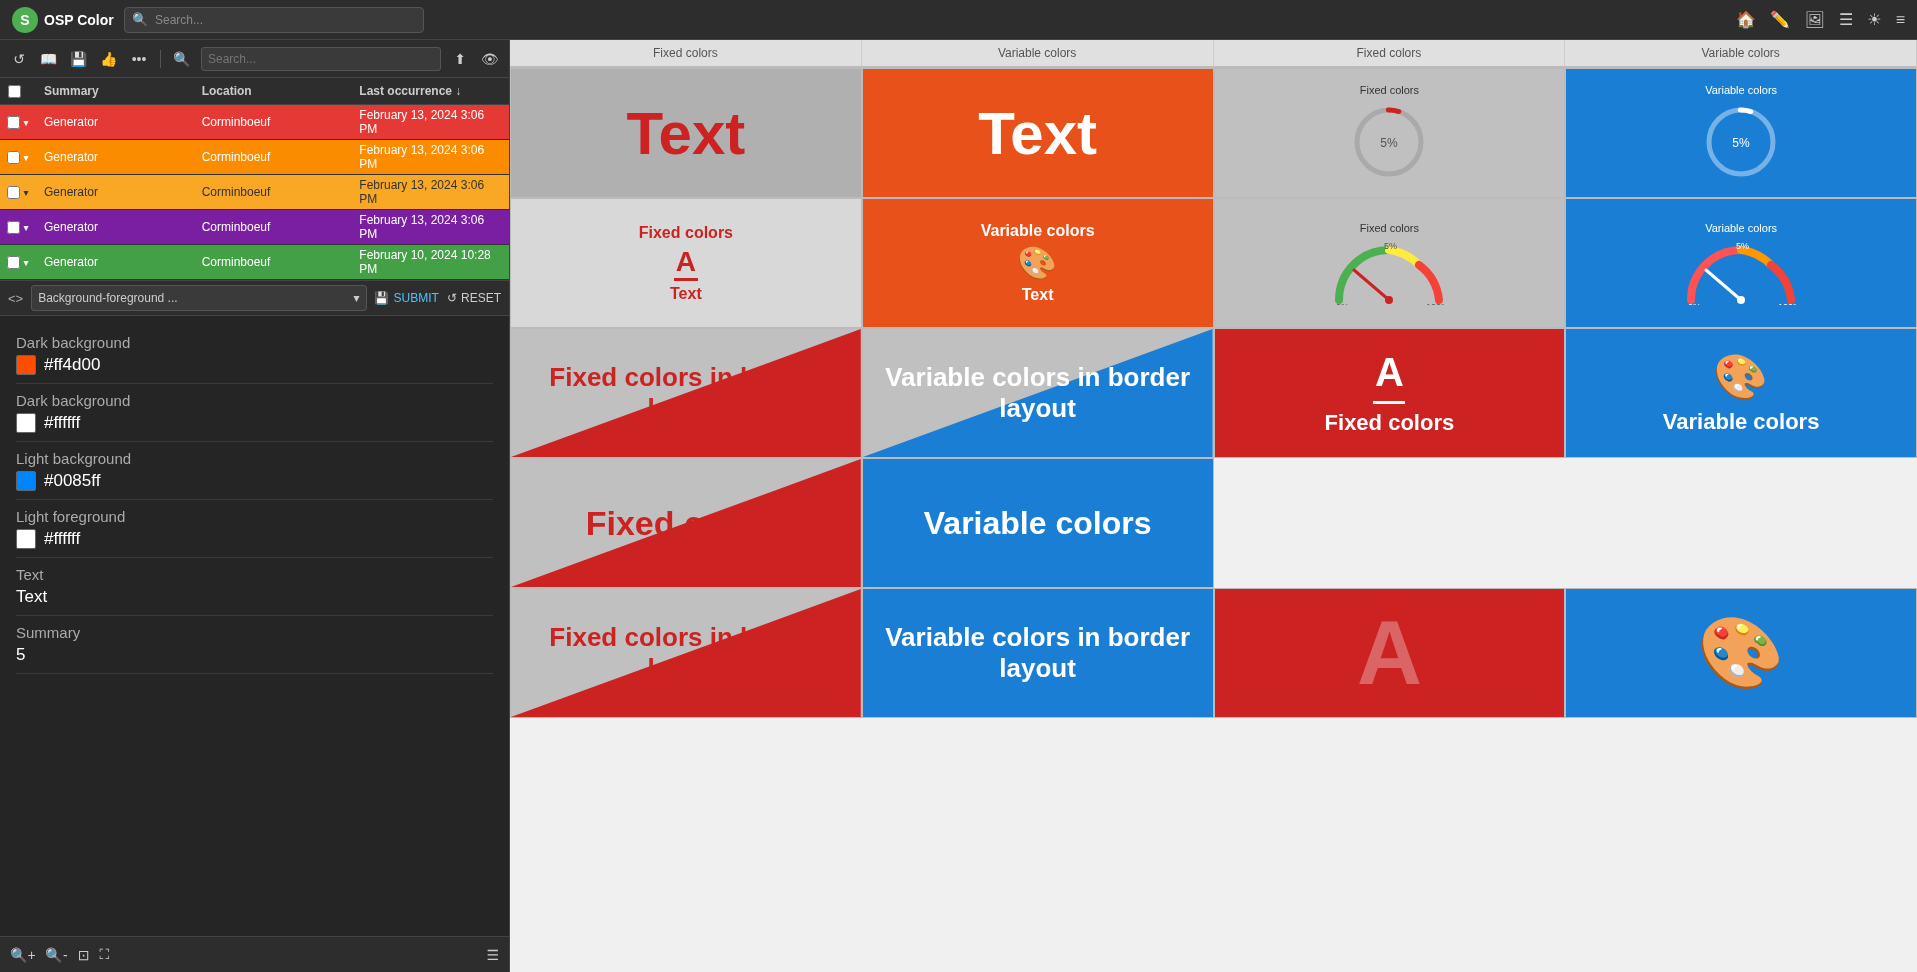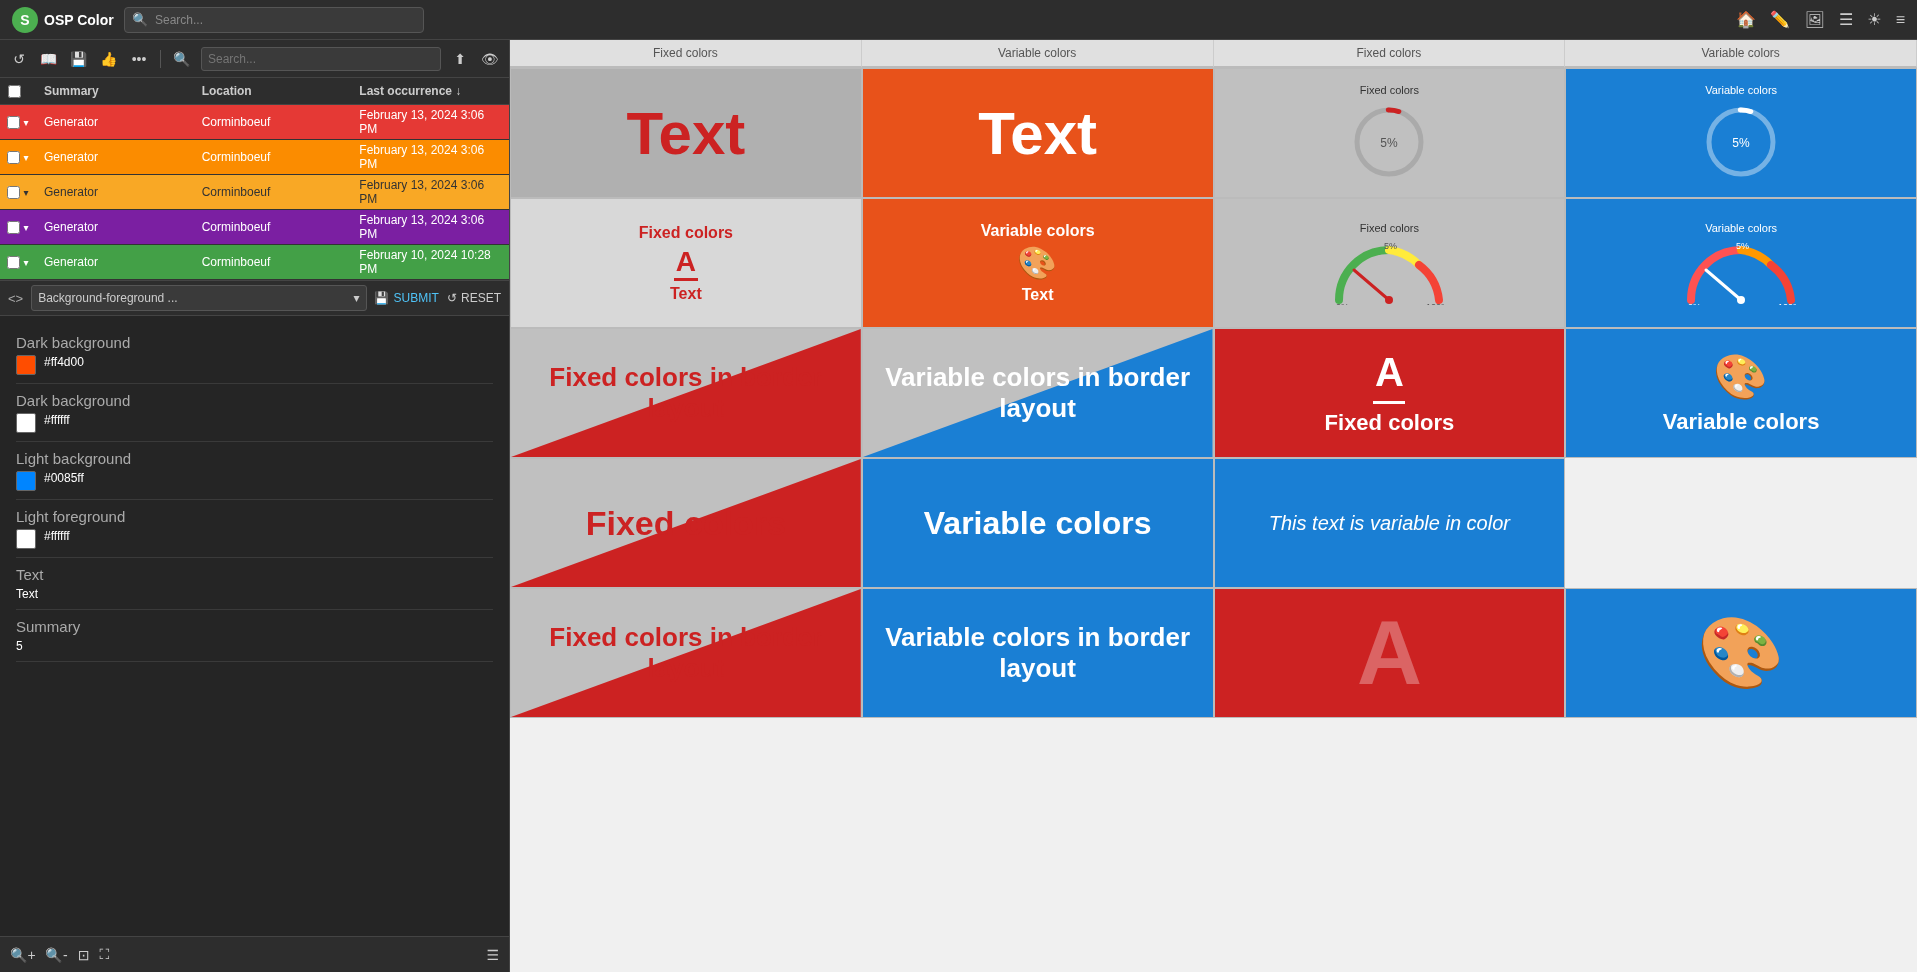--- a/index.html
+++ b/index.html
@@ -130,21 +130,21 @@
       font-size: 12px;
       display: flex;
       align-items: center;
       gap: 4px;
     }
 
     
     .config-fields { padding: 10px 16px; display: flex; flex-direction: column; gap: 0; }
     .config-field { padding: 8px 0; border-bottom: 1px solid #3a3a3a; }
     .config-field-label { font-size: 15px; color: #aaa; margin-bottom: 4px; }
-    .config-field-value { display: flex; gap: 8px; font-size: 12px; color: #fff; }
+    .config-field-value { display: flex; align-items: center; gap: 8px; font-size: 17px; color: #fff; }
     .color-swatch { width: 20px; height: 20px; border-radius: 2px; border: 1px solid #666; flex-shrink: 0; }
 
     
     .zoom-bar {
       height: 36px;
       background: #2d2d2d;
       border-top: 1px solid #444;
       display: flex;
       align-items: center;
       padding: 0 10px;
@@ -565,23 +565,20 @@
           <div class="split-content">
             <span style="font-size:34px;font-weight:bold;color:#cc2222;text-align:center;padding:16px;">Fixed colors</span>
           </div>
         </div>
 
         <div class="cell cell-blue">
           <span style="font-size:32px;font-weight:bold;color:#fff;text-align:center;padding:16px;line-height:1.2;">Variable colors</span>
         </div>
 
 
-        <div class="cell cell-blue">
-          <span style="font-size:20px;font-style:italic;color:#fff;text-align:center;padding:16px;line-height:1.4;">This text is variable in color</span>
-        </div>
       </div>
 
       <div class="preview-row">
 
         <div class="cell split-large-cell">
           <div class="split-layer-gray"></div>
           <div class="split-layer-red"></div>
           <div class="split-content">
             <span style="font-size:26px;font-weight:bold;color:#cc2222;text-align:center;padding:16px;line-height:1.2;">Fixed colors in border layout</span>
           </div>

